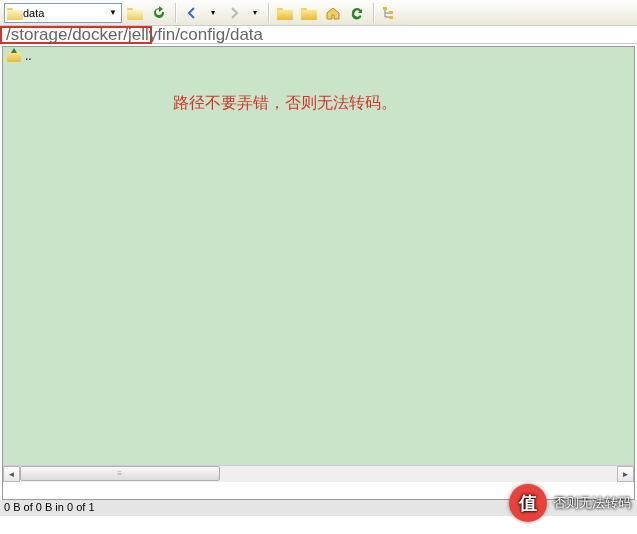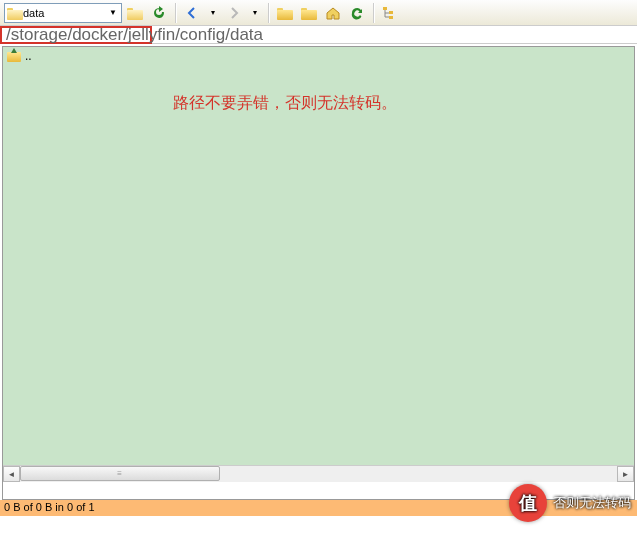--- a/index.html
+++ b/index.html
@@ -191,21 +191,21 @@
     border-radius: 2px;
     display: flex; align-items: center; justify-content: center;
     color: #999;
     font-size: 8px;
     letter-spacing: 1px;
   }
   .status {
     height: 16px;
     padding: 1px 4px;
     font-size: 11px;
-    background: #fdba74;
+    background: #e5e5e5;
   }
   .watermark {
     position: absolute;
     right: 6px;
     bottom: 12px;
     display: flex;
     align-items: center;
     gap: 6px;
     color: #fff;
     font-size: 13px;

